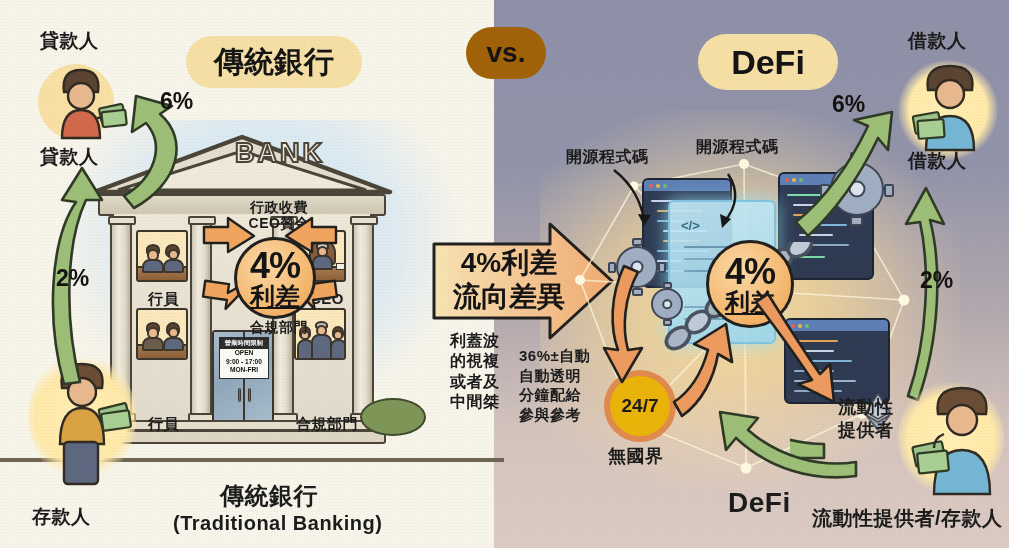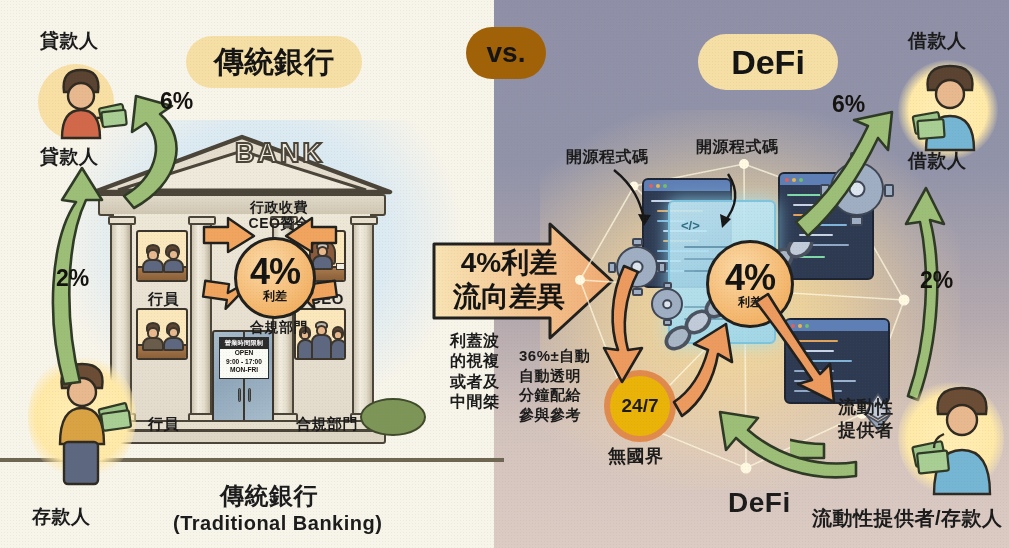--- a/index.html
+++ b/index.html
@@ -71,21 +71,21 @@
   
   .halo{position:absolute;border-radius:50%;background:#F8DFA4;}
   .halo.soft{background:radial-gradient(circle,#FFEEB4 0%,#FFE9A8 55%,rgba(255,233,168,0) 72%);}
 
   
   .spread{position:absolute;border-radius:50%;
     background:radial-gradient(circle at 38% 32%,#FBD9A6,#F3B367 72%,#EBA253);
     border:3px solid #20201e;display:flex;flex-direction:column;
     align-items:center;justify-content:center;line-height:1;box-sizing:border-box;}
   .spread .big{font-size:36px;font-weight:800;color:#141414;letter-spacing:-1px;}
-  .spread .sub{font-size:12px;font-weight:800;color:#141414;margin-top:0;}
+  .spread .sub{font-size:25px;font-weight:800;color:#141414;margin-top:0;text-decoration:underline;}
 
   
   .big-arrow{position:absolute;left:432px;top:222px;width:182px;height:118px;}
   .big-arrow svg{display:block;}
   .big-arrow .txt{position:absolute;left:18px;top:24px;width:118px;text-align:center;
     font-size:28px;font-weight:800;color:#141414;line-height:1.2;white-space:pre-line;}
 
   
   .code-win{position:absolute;background:#2D3A52;border:2.4px solid #1d2433;border-radius:6px;overflow:hidden;box-sizing:border-box;}
   .code-win .bar{height:11px;background:#5E7FB5;display:flex;align-items:center;gap:3px;padding-left:5px;}

